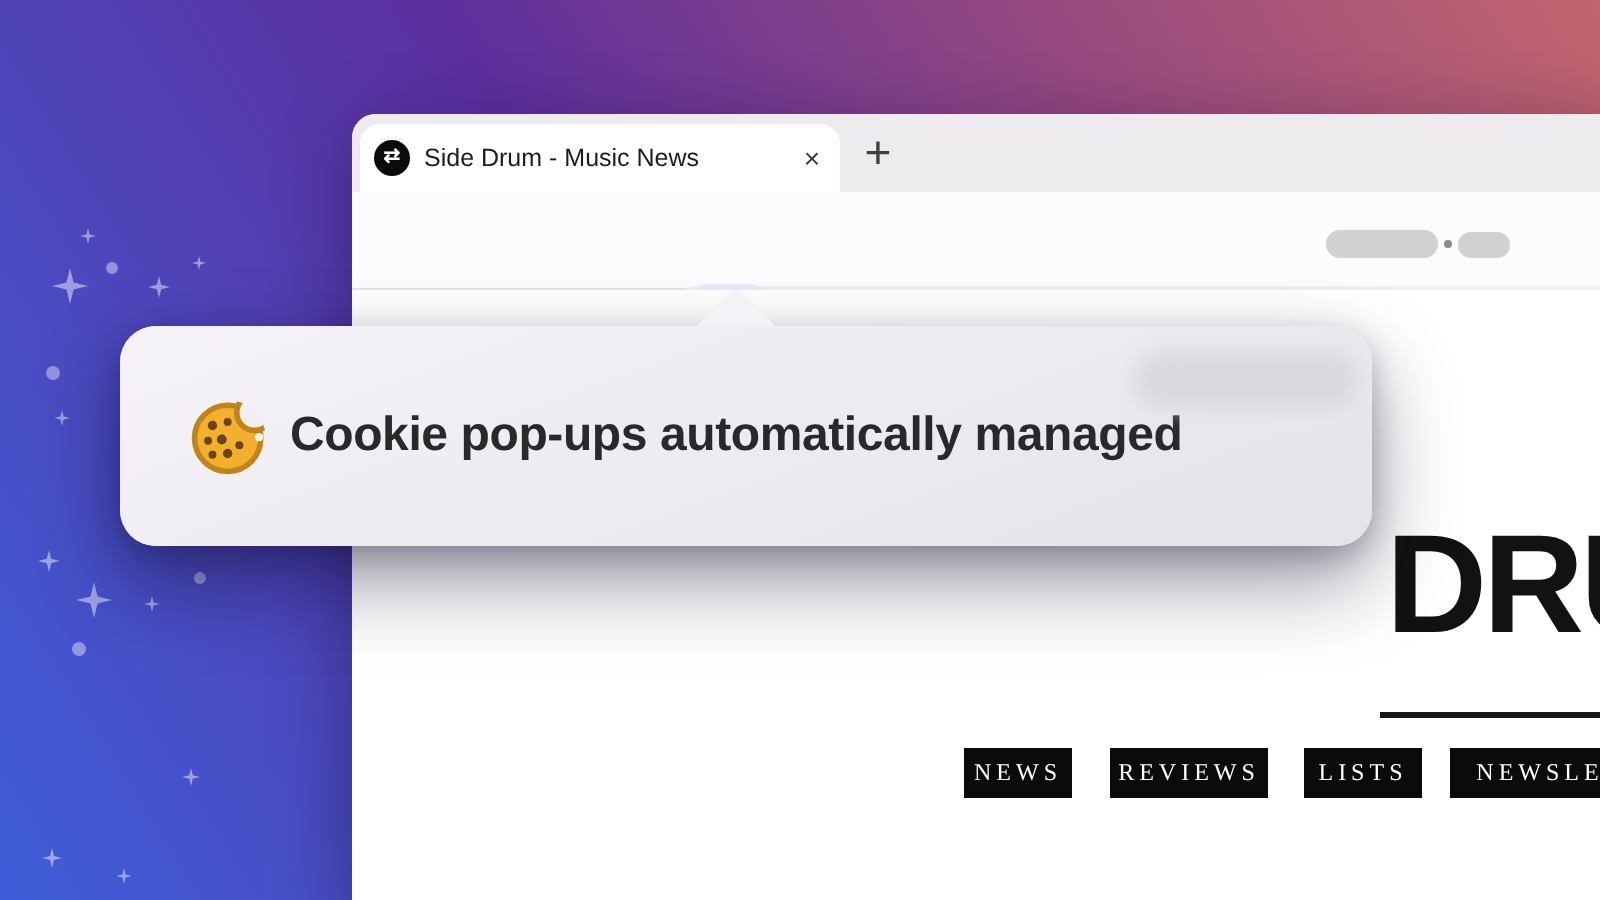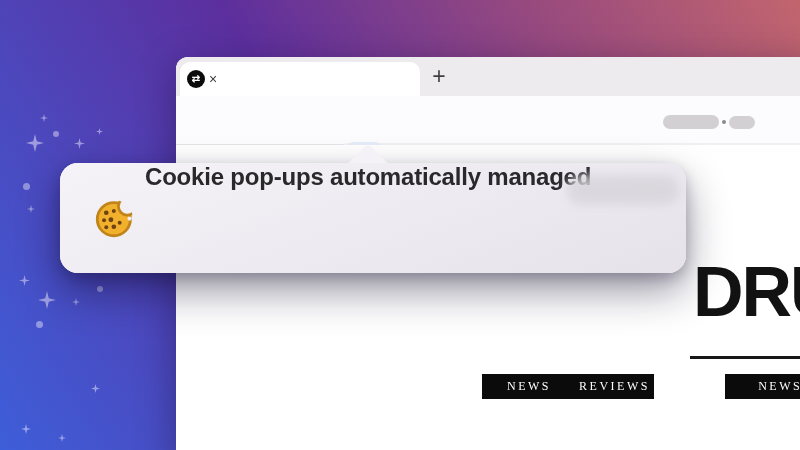--- a/index.html
+++ b/index.html
@@ -35,33 +35,33 @@
   .pill{position:absolute;background:#d2d0d2;border-radius:7px;}
   .pilldot{position:absolute;width:4px;height:4px;border-radius:50%;background:#8a8a8a;}
 
   
   .pagearea{position:absolute;left:0;top:88px;right:0;bottom:0;background:#fff;}
   .masthead{position:absolute;left:517px;top:112px;font-size:70px;font-weight:800;
     letter-spacing:-2px;color:#121212;line-height:70px;white-space:nowrap;}
   .mastrule{position:absolute;left:514px;top:211px;width:320px;height:3px;background:#171717;}
   .navbtn{position:absolute;top:229px;height:25px;background:#0b0b0b;color:#fff;
     font-family:"Liberation Serif",serif;font-size:12px;letter-spacing:2.5px;
-    display:flex;align-items:center;justify-content:center;white-space:nowrap;overflow:hidden;padding-left:20px;}
+    display:flex;align-items:center;justify-content:center;white-space:nowrap;overflow:hidden;}
 
   
   .popup{position:absolute;left:60px;top:163px;width:626px;height:110px;border-radius:18px;
     background:linear-gradient(160deg,#f5f3f7 0%,#ebe9ef 65%,#e5e3e9 100%);
     box-shadow:0 18px 42px rgba(15,8,38,.42),0 5px 14px rgba(15,8,38,.22);}
   .popuparrow{position:absolute;left:292px;top:-13px;width:32px;height:32px;background:#f4f2f6;
     border-radius:5px;transform:rotate(45deg);}
   .popupblur{position:absolute;left:507px;top:12px;width:112px;height:30px;border-radius:14px;
     background:#d7d5da;filter:blur(5px);opacity:.8;}
   .popupbody{position:absolute;inset:0;border-radius:18px;
     background:linear-gradient(160deg,#f5f3f7 0%,#ebe9ef 65%,#e5e3e9 100%);
-    display:flex;}
+    display:flex;align-items:center;}
   .popupmsg{margin-left:85px;font-size:24px;font-weight:bold;color:#29282b;letter-spacing:-.2px;
     white-space:nowrap;}
   .popupcookie{position:absolute;left:34px;top:34px;width:42px;height:42px;}
 </style>
 </head>
 <body>
 
 <div class="stage">
 
   <div class="spark" style="left:26px;top:134px;width:18px;height:18px;"></div>
@@ -78,20 +78,21 @@
   <div class="sdot" style="left:36px;top:321px;width:7px;height:7px;"></div>
   <div class="spark" style="left:91px;top:384px;width:9px;height:9px;"></div>
   <div class="spark" style="left:21px;top:424px;width:10px;height:10px;"></div>
   <div class="spark" style="left:58px;top:434px;width:8px;height:8px;"></div>
 
   <div class="bwindow">
 
     <div class="tabstrip">
       <div class="tab">
         <div class="favicon">⇄</div>
+        <div class="tabtitle">Side Drum - Music News</div>
         <div class="tabclose">×</div>
       </div>
       <div class="newtab">+</div>
     </div>
 
     <div class="toolbar">
       <div class="navicon" style="left:14px;">
         <svg width="20" height="20" viewBox="0 0 20 20">
           <path d="M17 10 H4 M10 4 l-6 6 6 6" stroke="#3c3c3c" stroke-width="1.8" fill="none" stroke-linecap="round" stroke-linejoin="round"></path>
         </svg>
@@ -127,20 +128,21 @@
       <div class="pilldot" style="left:546px;top:24px;"></div>
       <div class="pill" style="left:553px;top:20px;width:26px;height:13px;"></div>
     </div>
 
     <div class="pagearea">
       <div class="masthead">DRUM</div>
       <div class="mastrule"></div>
 
       <div class="navbtn" style="left:306px;width:54px;">NEWS</div>
       <div class="navbtn" style="left:379px;width:79px;">REVIEWS</div>
+      <div class="navbtn" style="left:476px;width:59px;">LISTS</div>
       <div class="navbtn" style="left:549px;width:130px;">NEWSLETTER</div>
 
     </div>
   </div>
 
   <div class="popup">
     <div class="popuparrow"></div>
     <div class="popupbody">
       <div class="popupblur"></div>
       <svg class="popupcookie" viewBox="0 0 36 36">

